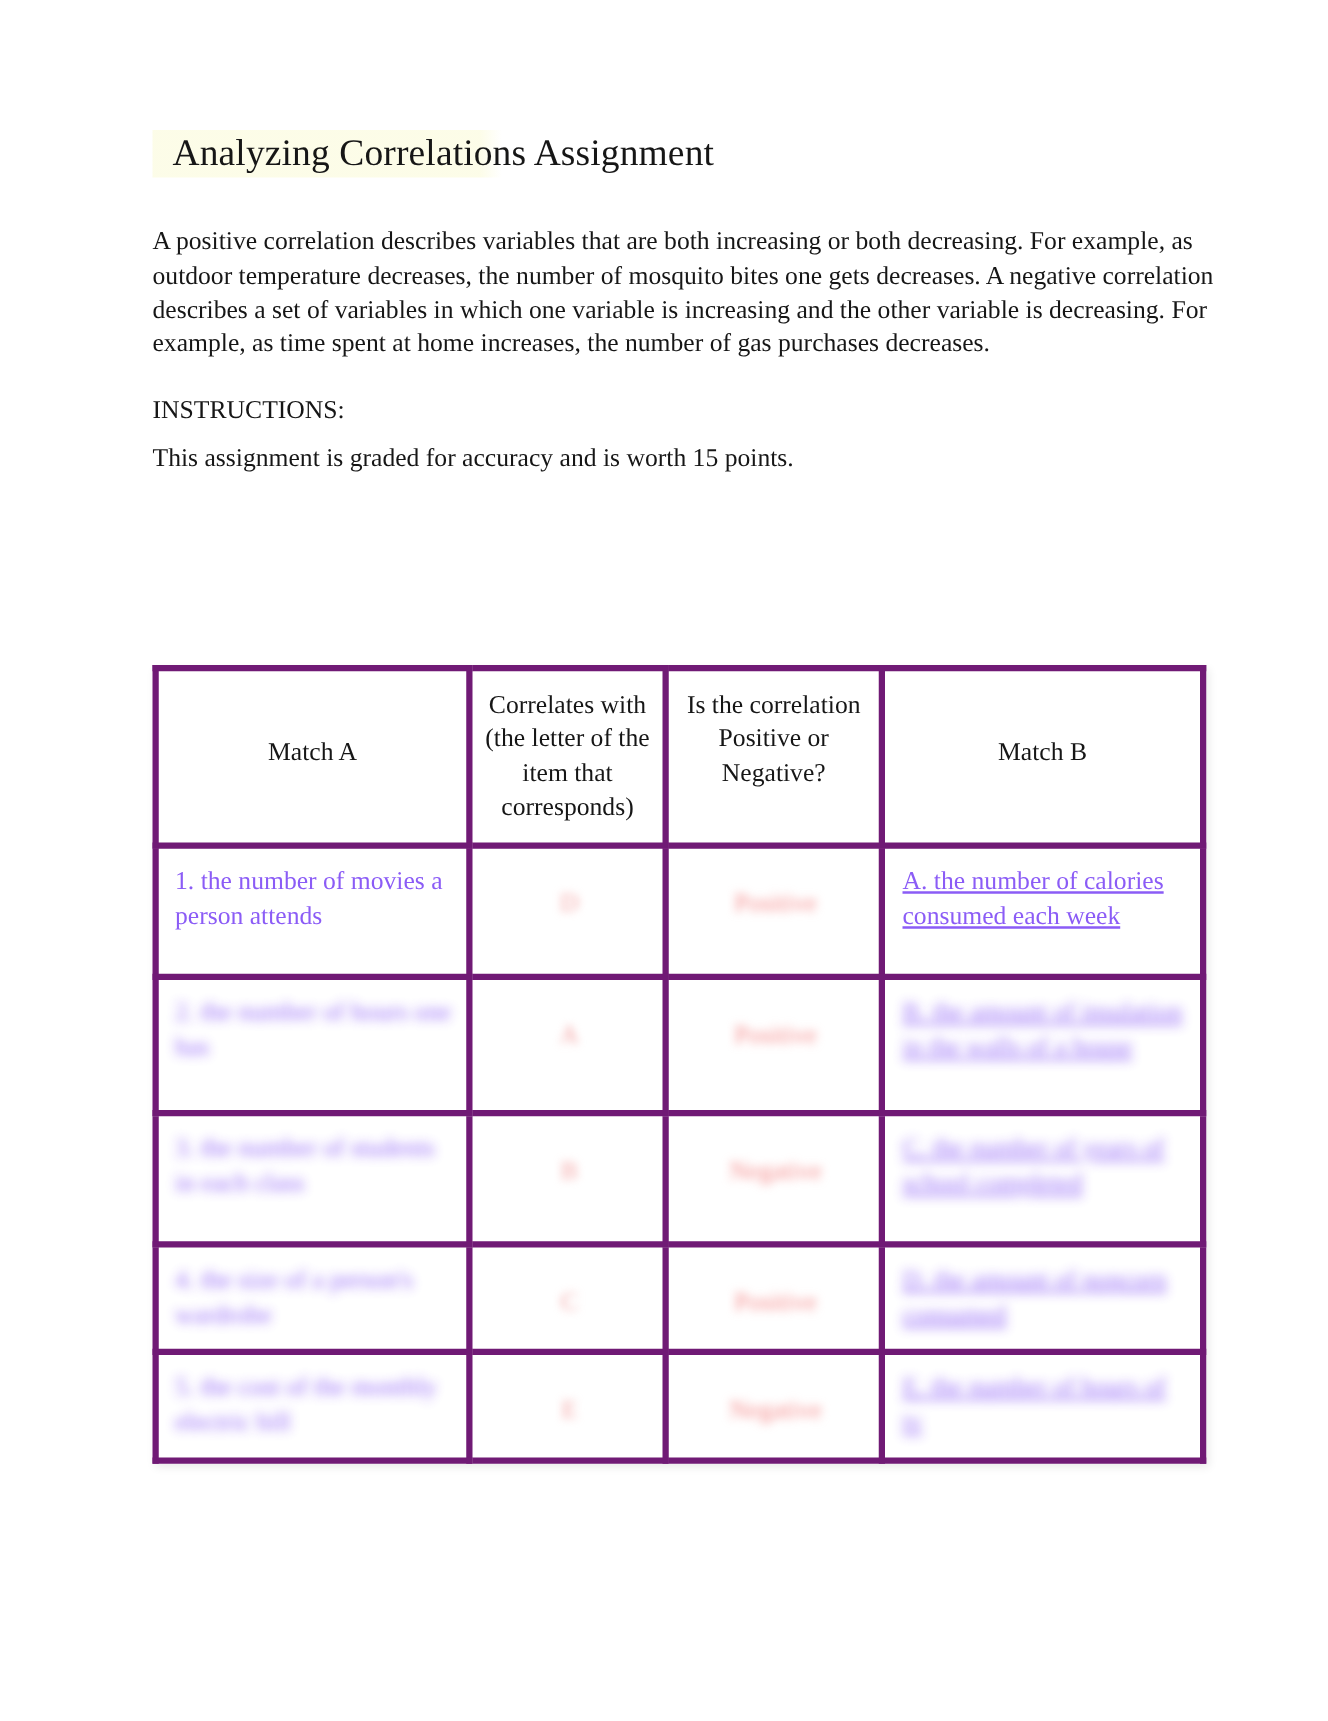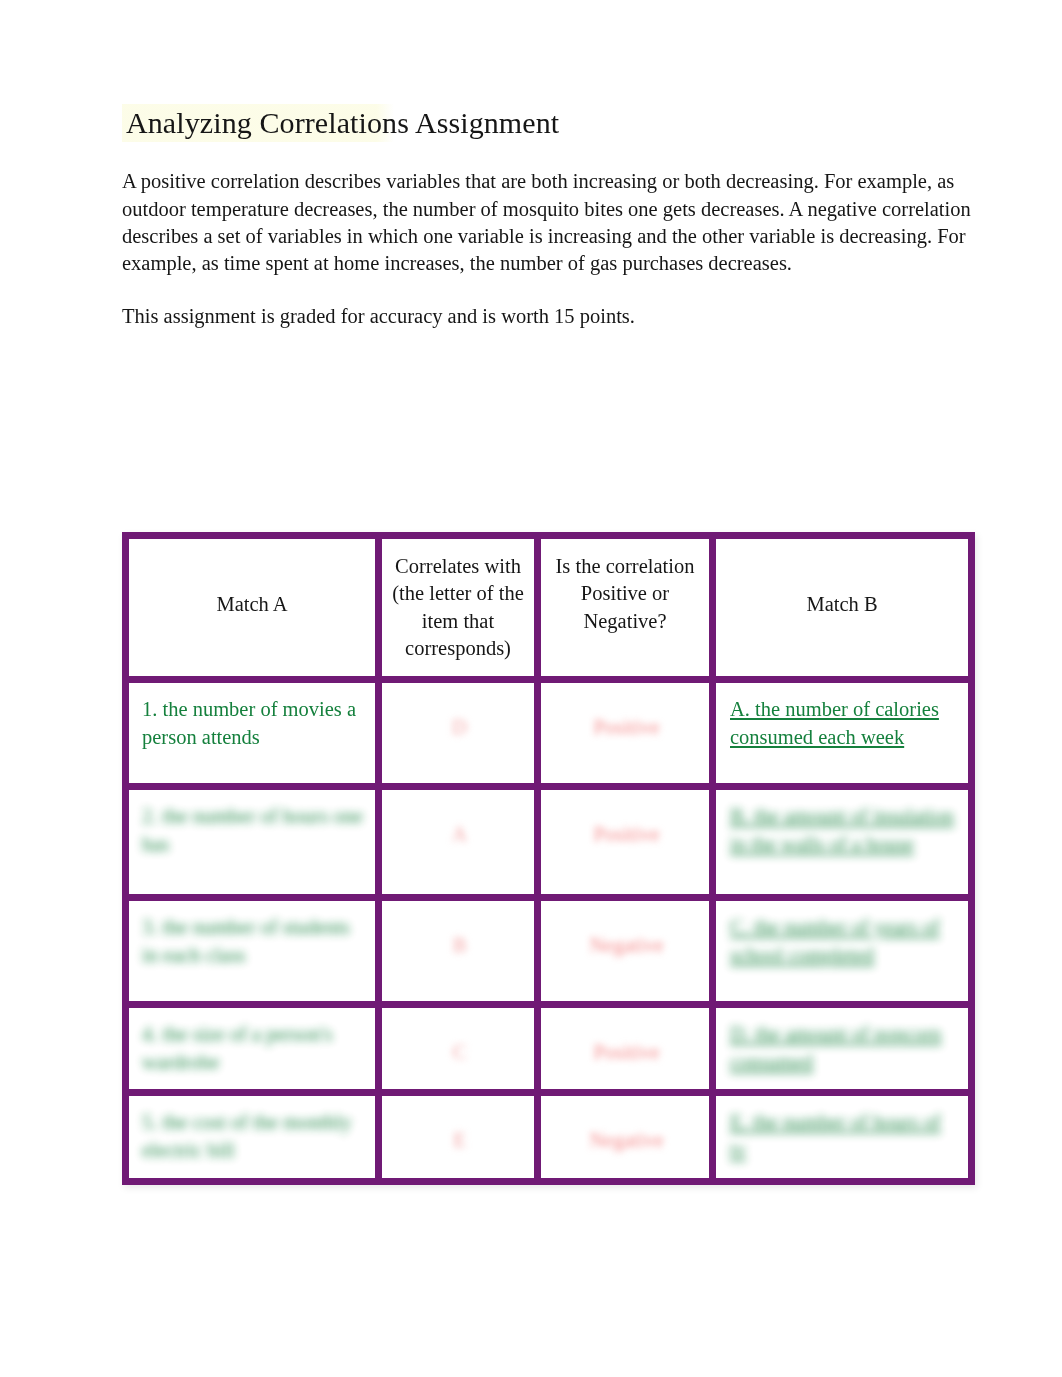--- a/index.html
+++ b/index.html
@@ -37,55 +37,55 @@
     line-height: 1.18;
     font-weight: normal;
     letter-spacing: 0.1px;
     margin: 0 0 26px 0;
     color: #161616;
     background: linear-gradient(to right,
                 rgba(252,252,228,0.85) 0%,
                 rgba(252,252,228,0.85) 58%,
                 rgba(255,255,255,0) 62%);
     display: inline-block;
-    padding: 1px 2px 2px 4px;
+    padding: 1px 2px 2px 16px;
   }
 
   
   .section-label {
     font-size: 20.5px;
     line-height: 1.33;
     margin: 0;
     color: #161616;
   }
   .para {
     font-size: 20.5px;
     line-height: 1.335;
     margin: 0;
     color: #161616;
   }
-  .para.tight { margin-top: 0; }
+  .para.tight { margin-top: 12px; }
   .gap { height: 25px; }
 
   
   .table-wrap {
     position: absolute;
     left: 122px;
     top: 532px;
     width: 818px;
   }
   table.match {
     border-collapse: collapse;
     width: 818px;
     table-layout: fixed;
     background: #ffffff;
     box-shadow: 2px 3px 7px rgba(0,0,0,0.085);
   }
   table.match td, table.match th {
-    border: 7px solid #701a75;
+    border: 5px solid #701a75;
     vertical-align: top;
     padding: 0;
     background: #ffffff;
   }
   th.col-a   { width: 246px; }
   th.col-ltr { width: 152px; }
   th.col-pn  { width: 168px; }
   th.col-b   { width: 252px; }
 
   .th-inner {
@@ -95,21 +95,21 @@
     text-align: center;
     padding: 14px 10px 14px 10px;
     color: #161616;
   }
   .th-inner.mid { padding-top: 52px; }
   .th-inner.pn  { position: relative; }
 
   .cell {
     font-size: 20.5px;
     line-height: 1.38;
-    color: #15803d;
+    color: #8b5cf6;
     padding: 12px 10px 12px 13px;
     min-height: 74px;
     box-sizing: border-box;
   }
   .cell.center {
     text-align: center;
     color: #f08a8a;
     padding-top: 30px;
   }
   .cell.b-col { padding-left: 14px; text-decoration: underline; }
@@ -143,20 +143,21 @@
 
   <div class="content">
 
     <h1 class="doc-title">Analyzing Correlations Assignment</h1>
 
 
     <p class="para tight">A positive correlation describes variables that are both increasing or both decreasing. For example, as outdoor temperature decreases, the number of mosquito bites one gets decreases. A negative correlation describes a set of variables in which one variable is increasing and the other variable is decreasing. For example, as time spent at home increases, the number of gas purchases decreases.</p>
 
     <div class="gap"></div>
 
+    <p class="section-label">INSTRUCTIONS:</p>
 
 
     <p class="para tight">This assignment is graded for accuracy and is worth 15 points.</p>
   </div>
 
   <div class="table-wrap">
     <table class="match">
       <thead>
         <tr>
           <th class="col-a">

